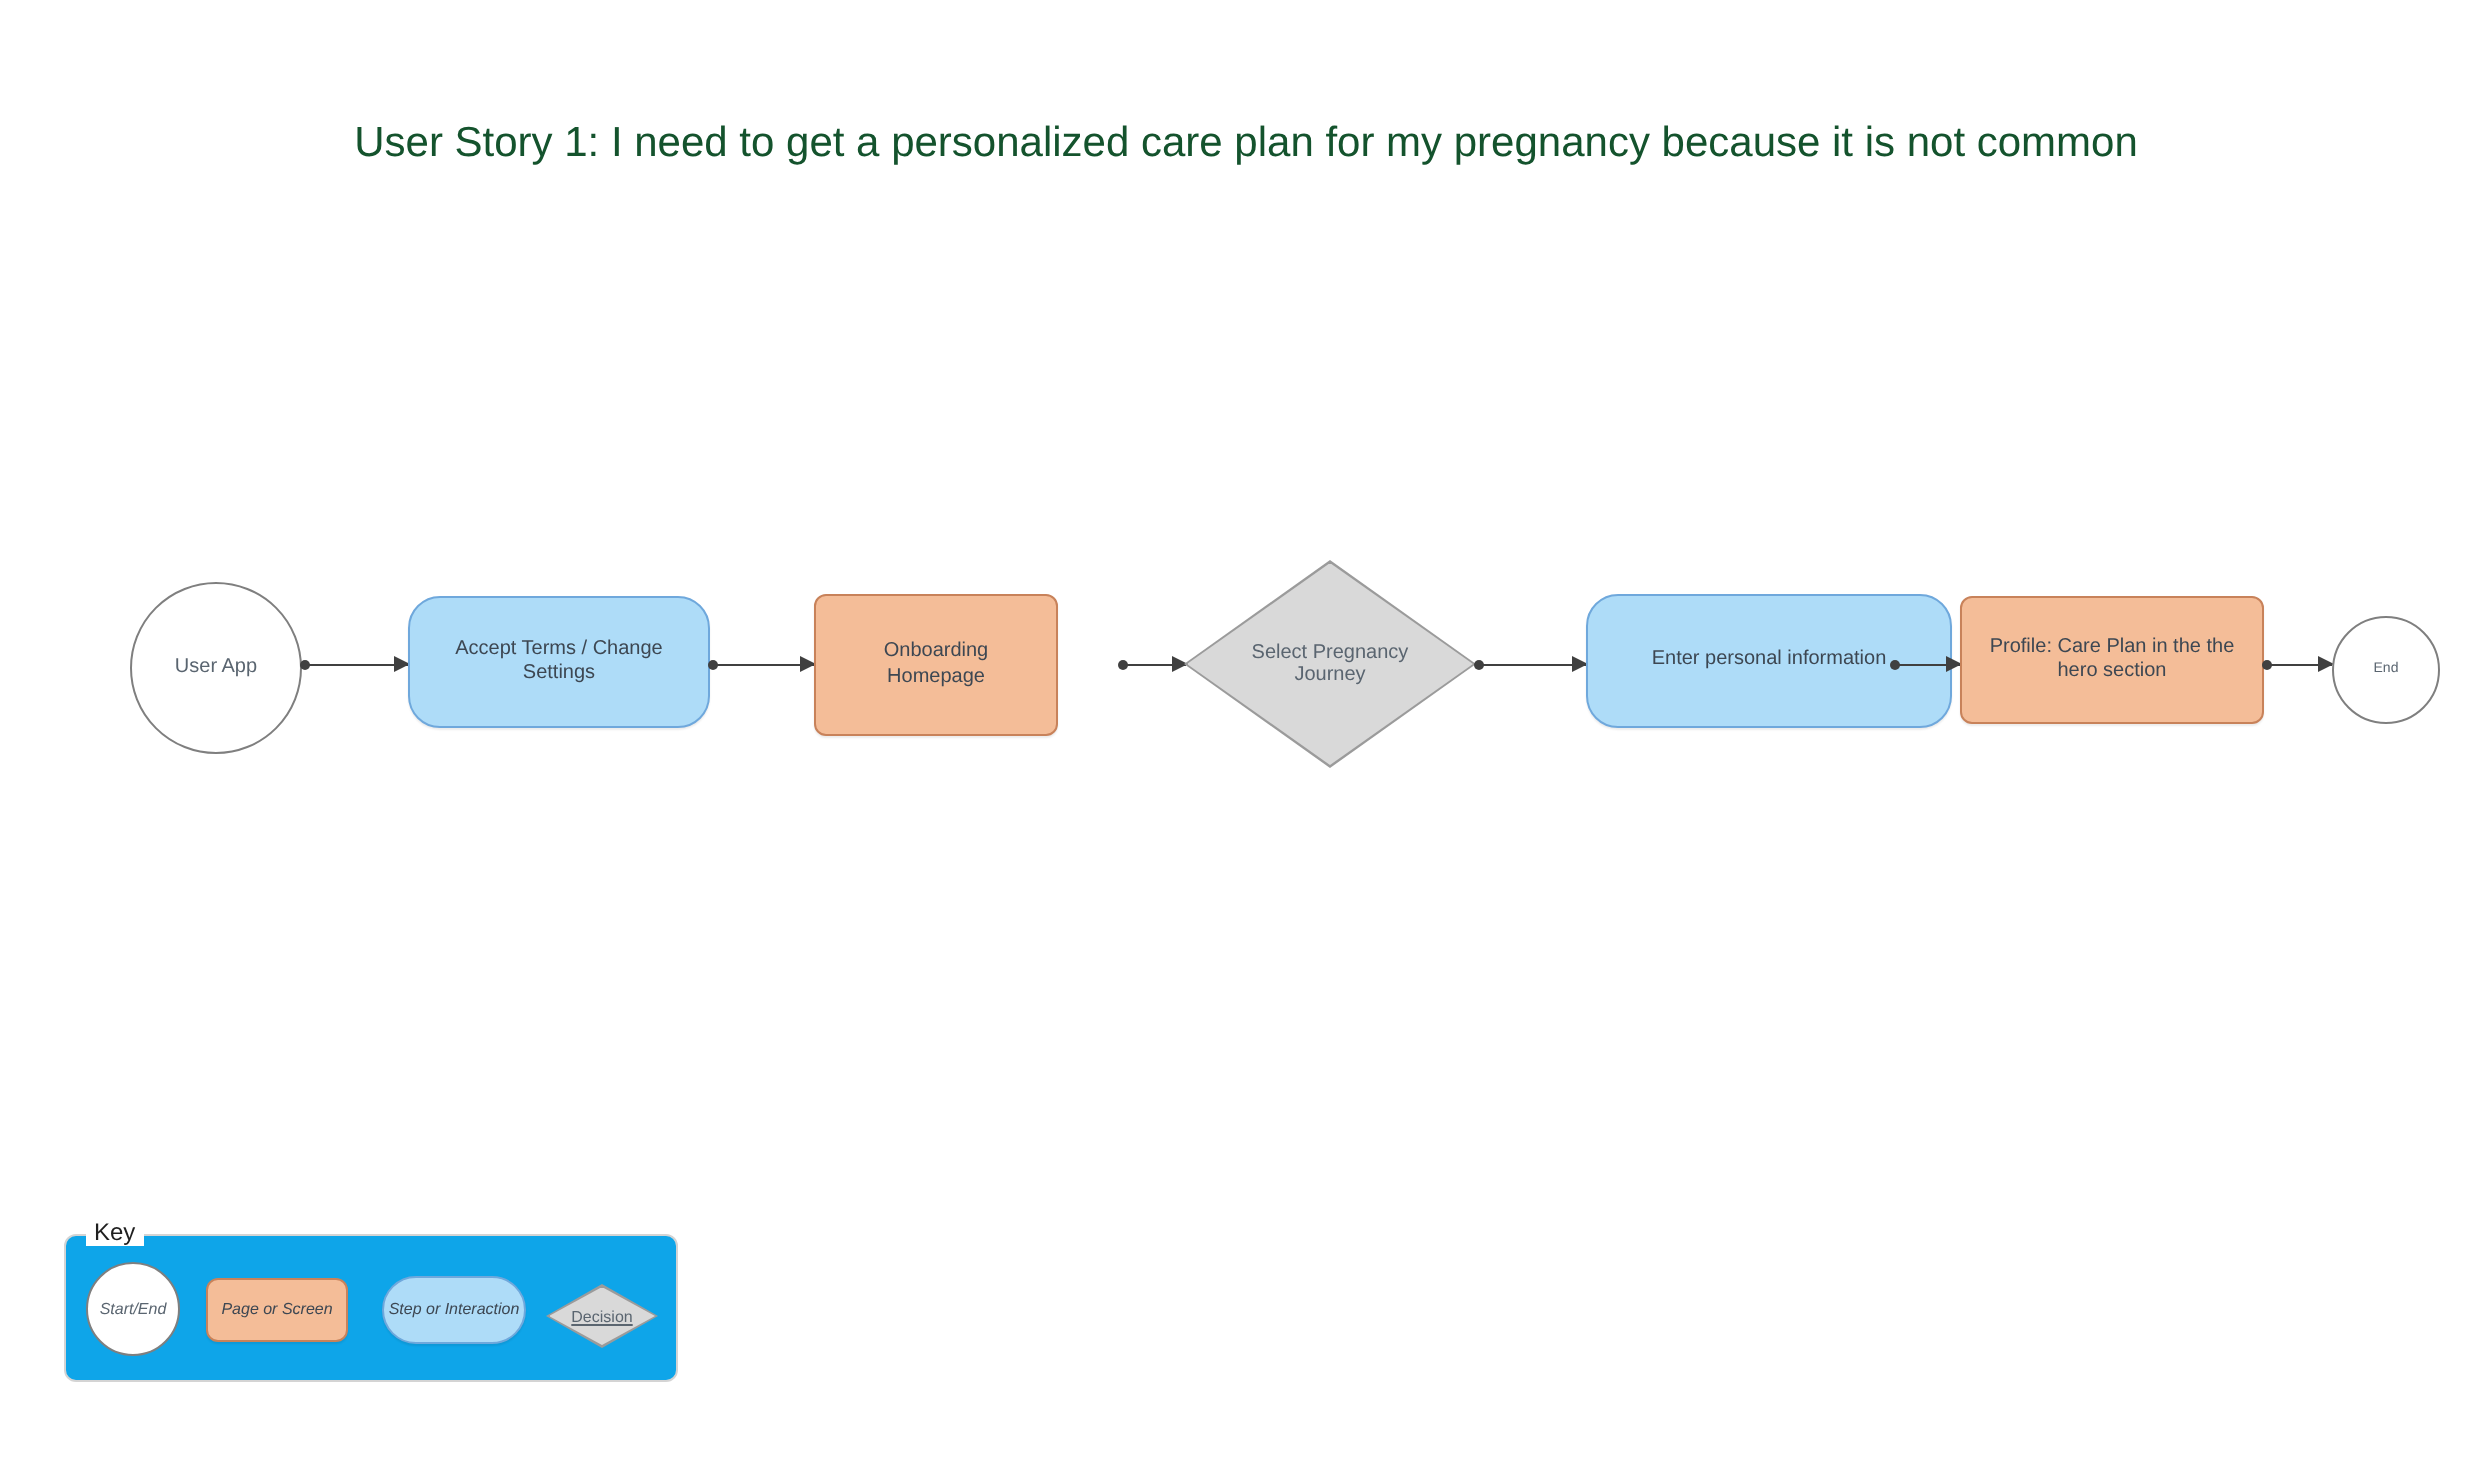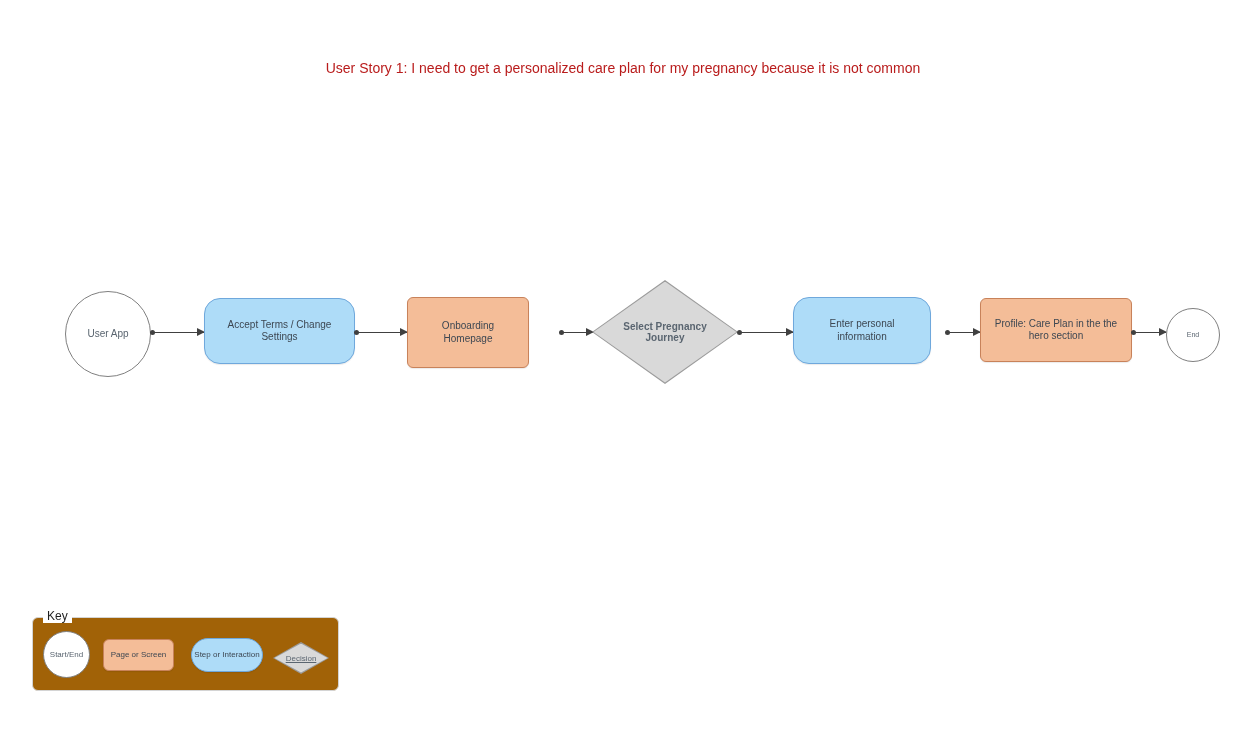--- a/index.html
+++ b/index.html
@@ -5,21 +5,21 @@
   html,body { margin:0; padding:0; }
   body {
     width:1246px; height:742px; position:relative; overflow:hidden;
     background:#ffffff;
     font-family:"Liberation Sans", sans-serif;
   }
   .canvas { position:absolute; inset:0; }
 
   .diagram-title {
     position:absolute; top:60px; left:0; width:100%;
-    text-align:center; font-size:14px; color:#b91c1c;
+    text-align:center; font-size:21px; color:#14532d;
   }
 
   
   .node {
     position:absolute; box-sizing:border-box;
     display:flex; align-items:center; justify-content:center;
     text-align:center; font-size:10px; line-height:1.25; color:#3d4752;
     padding:4px 10px;
   }
   .circle {
@@ -55,30 +55,30 @@
   }
   .arrow .head {
     position:absolute; right:-1px; top:-4.8px; width:0; height:0;
     border-left:8px solid var(--arrow-color,#404040);
     border-top:4px solid transparent; border-bottom:4px solid transparent;
   }
 
   
   .key-box {
     position:absolute; left:32px; top:617px; width:305px; height:72px;
-    border:1px solid #d4d4d4; border-radius:6px; background:#a16207;
+    border:1px solid #d4d4d4; border-radius:6px; background:#0ea5e9;
   }
   .key-title {
     position:absolute; left:10px; top:-9px; background:#ffffff;
     padding:0 4px; font-size:12px; color:#1f1f1f;
   }
   .key-item {
     position:absolute; box-sizing:border-box;
     display:flex; align-items:center; justify-content:center;
-    text-align:center; font-size:8px; line-height:1.2; color:#5a6570; padding:2px;
+    text-align:center; font-size:8px; line-height:1.2; color:#5a6570; padding:2px;font-style:italic;
   }
   .key-item.circle { left:10px; top:13px; width:47px; height:47px; }
   .key-item.rect   { left:70px; top:21px; width:71px; height:32px; color:#3d4752;justify-content:center; }
   .key-item.pill   { left:158px; top:20px; width:72px; height:34px; border-radius:17px; color:#3d4752; }
   .key-diamond     { left:240px; top:24px; width:56px; height:32px; position:absolute; }
   .key-diamond .d-inner { font-size:8px; padding:0;text-decoration:underline; }
 </style>
 </head>
 <body>
 
@@ -106,33 +106,33 @@
 
   <div class="node rect" style="left:407px; top:297px; width:122px; height:71px;">
     <span>Onboarding Homepage</span>
   </div>
 
   <div class="arrow" style="left:560px; top:332px; width:33px;">
     <span class="dot"></span>
     <span class="head"></span>
   </div>
 
-  <div class="diamond" style="left:592px; top:280px; width:146px; height:104px;font-weight:bold;">
+  <div class="diamond" style="left:592px; top:280px; width:146px; height:104px;">
     <div class="d-outer"></div>
     <div class="d-inner">
       <span>Select Pregnancy Journey</span>
     </div>
   </div>
 
   <div class="arrow" style="left:738px; top:332px; width:55px;">
     <span class="dot"></span>
     <span class="head"></span>
   </div>
 
-  <div class="node pill" style="left:793px; top:297px; width:138px; height:67px;">
+  <div class="node pill" style="left:793px; top:297px; width:183px; height:67px;">
     <span>Enter personal information</span>
   </div>
 
   <div class="arrow" style="left:946px; top:332px; width:34px;">
     <span class="dot"></span>
     <span class="head"></span>
   </div>
 
   <div class="node rect" style="left:980px; top:298px; width:152px; height:64px;">
     <span>Profile: Care Plan in the the hero section</span>

